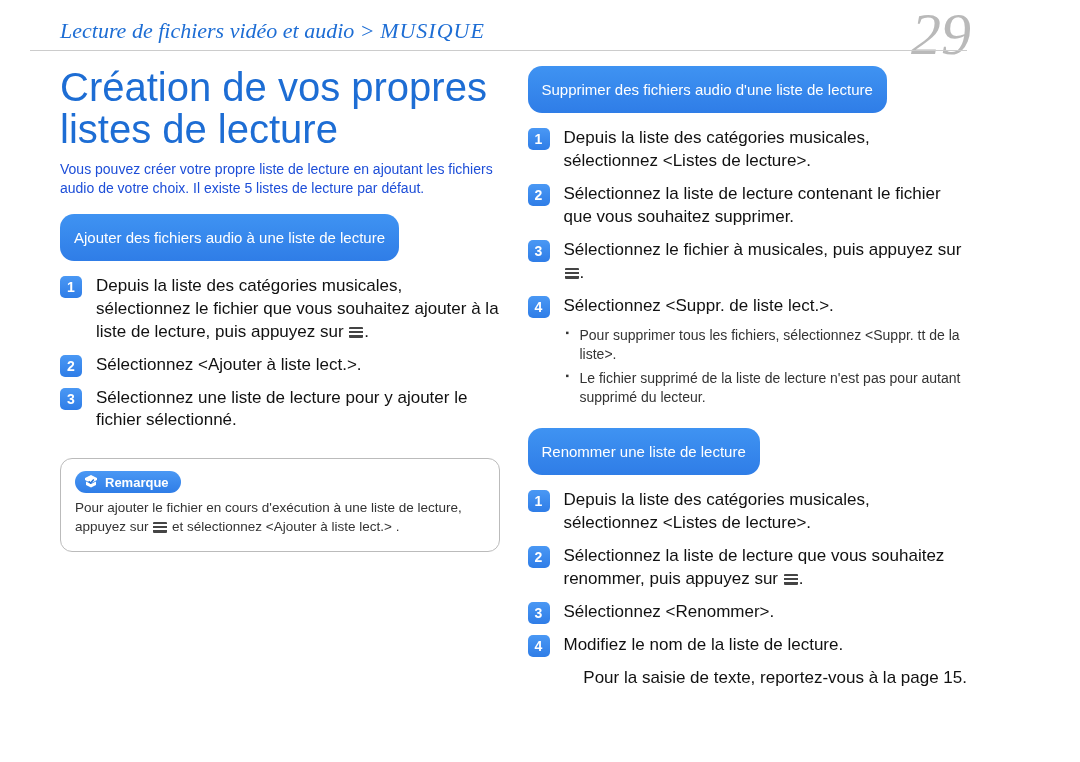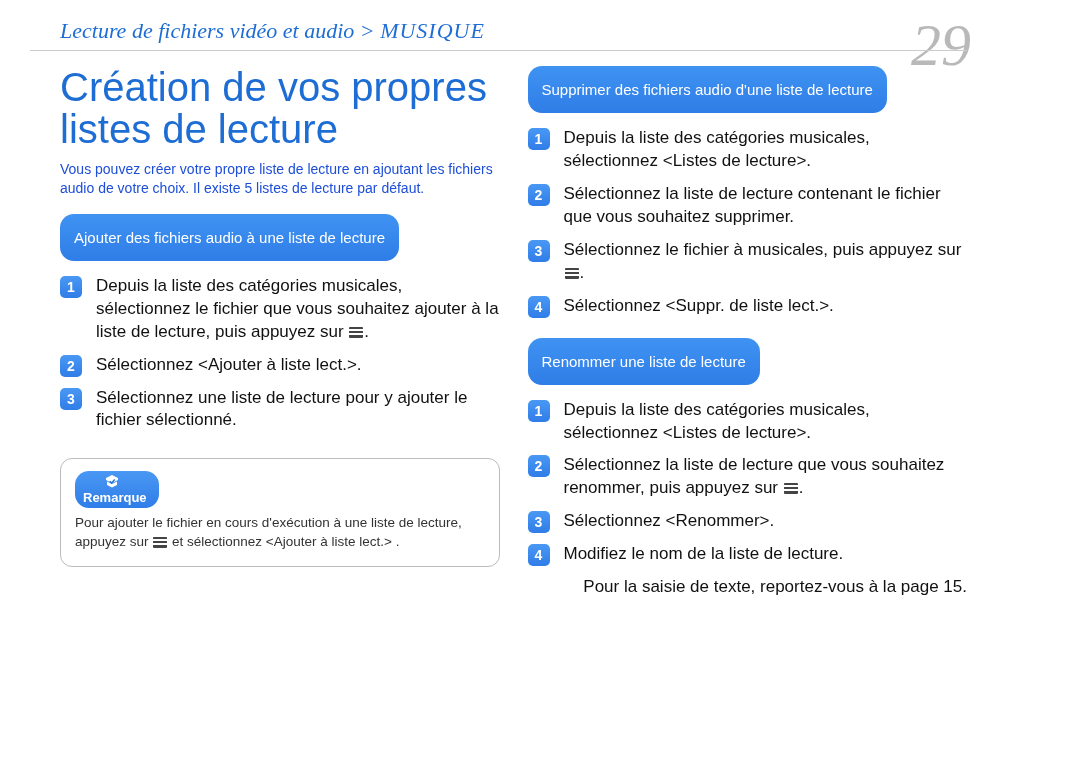--- a/index.html
+++ b/index.html
@@ -1,34 +1,34 @@
 <!DOCTYPE html>
 <html><head>
 <meta charset="utf-8">
 <style>
   html,body{margin:0;padding:0;background:#fff;font-family:Arial,Helvetica,sans-serif;}
   .page{width:997px;height:762px;box-sizing:border-box;padding:18px 30px 20px 60px;position:relative;}
   .top-rule{position:absolute;left:30px;right:30px;top:50px;height:1px;background:#ccc;}
   .breadcrumb{font-style:italic;color:#1d6dd4;font-size:22px;font-family:Georgia,'Times New Roman',serif;}
   .breadcrumb .section{font-variant:small-caps;letter-spacing:1px;}
-  .page-num{position:absolute;top:11px;right:26px;font-size:60px;font-style:italic;color:#b9b9b9;font-family:Georgia,'Times New Roman',serif;font-weight:300;}
+  .page-num{position:absolute;top:0px;right:26px;font-size:60px;font-style:italic;color:#b9b9b9;font-family:Georgia,'Times New Roman',serif;font-weight:300;}
   .cols{display:flex;gap:28px;margin-top:22px;}
   .col{flex:1;min-width:0;}
   h1.main{font-size:40px;line-height:1.05;color:#1d6dd4;font-weight:400;margin:0 0 10px 0;font-family:Arial,Helvetica,sans-serif;}
   .intro{font-size:14px;color:#1d4ed8;line-height:1.35;margin:4px 0 16px 0;}
   .pill{display:inline-block;background:linear-gradient(#3f93f2,#2f7de7);color:#fff;border-radius:14px;padding:15px 14px;font-size:15px;margin-bottom:14px;}
   ol.steps{list-style:none;padding:0;margin:0;counter-reset:step;}
   ol.steps>li{counter-increment:step;position:relative;padding-left:36px;font-size:17px;line-height:1.35;margin-bottom:10px;color:#111;}
   ol.steps>li::before{content:counter(step);position:absolute;left:0;top:1px;width:22px;height:22px;background:linear-gradient(#4a98f4,#2f7de7);color:#fff;border-radius:5px;text-align:center;line-height:22px;font-size:14px;font-weight:bold;}
   ul.sub{list-style:none;padding:4px 0 0 0;margin:4px 0 0 0;}
   ul.sub>li{position:relative;padding-left:16px;font-size:14px;color:#333;line-height:1.4;margin-bottom:4px;}
   ul.sub>li::before{content:"▪";position:absolute;left:2px;top:0;font-size:10px;color:#333;}
   .extra{font-size:17px;line-height:1.35;margin-top:4px;padding-left:36px;color:#111;text-align:right;}
   .note-box{border:1px solid #bbb;border-radius:12px;padding:12px 14px 14px 14px;margin-top:26px;}
-  .note-label{display:inline-flex;align-items:center;background:linear-gradient(#4a98f4,#2f7de7);color:#fff;border-radius:14px;padding:3px 12px 3px 8px;font-size:13px;font-weight:bold;margin-bottom:6px;flex-direction:column;}
+  .note-label{display:inline-flex;align-items:center;background:linear-gradient(#4a98f4,#2f7de7);color:#fff;border-radius:14px;padding:3px 12px 3px 8px;font-size:13px;font-weight:bold;margin-bottom:6px;}
   .note-label svg{margin-right:6px;}
   .note-body{font-size:13.5px;color:#333;line-height:1.4;}
   .menu-icon{display:inline-block;width:14px;height:11px;vertical-align:middle;position:relative;margin:0 1px;}
   .menu-icon::before{content:"";position:absolute;inset:0;background:linear-gradient(#444 2px,transparent 2px,transparent 4px,#444 4px,#444 6px,transparent 6px,transparent 8px,#444 8px,#444 10px);border-radius:1px;}
 </style>
 </head>
 <body>
 
 <div class="page">
   <div class="breadcrumb">
@@ -73,20 +73,24 @@
 
       <div class="pill">Supprimer des fichiers audio d'une liste de lecture</div>
       <ol class="steps">
         <li><span>Depuis la liste des catégories musicales, sélectionnez &lt;Listes de lecture&gt;.</span></li>
         <li><span>Sélectionnez la liste de lecture contenant le fichier que vous souhaitez supprimer.</span></li>
         <li>
           <span>Sélectionnez le fichier à musicales, puis appuyez sur </span><span class="menu-icon"></span><span>.</span>
         </li>
         <li>
           <span>Sélectionnez &lt;Suppr. de liste lect.&gt;.</span>
+          <ul class="sub">
+            <li><span>Pour supprimer tous les fichiers, sélectionnez &lt;Suppr. tt de la liste&gt;.</span></li>
+            <li><span>Le fichier supprimé de la liste de lecture n'est pas pour autant supprimé du lecteur.</span></li>
+          </ul>
         </li>
       </ol>
 
       <div class="pill" style="margin-top:10px">Renommer une liste de lecture</div>
       <ol class="steps">
         <li><span>Depuis la liste des catégories musicales, sélectionnez &lt;Listes de lecture&gt;.</span></li>
         <li>
           <span>Sélectionnez la liste de lecture que vous souhaitez renommer, puis appuyez sur </span><span class="menu-icon"></span><span>.</span>
         </li>
         <li><span>Sélectionnez &lt;Renommer&gt;.</span></li>

